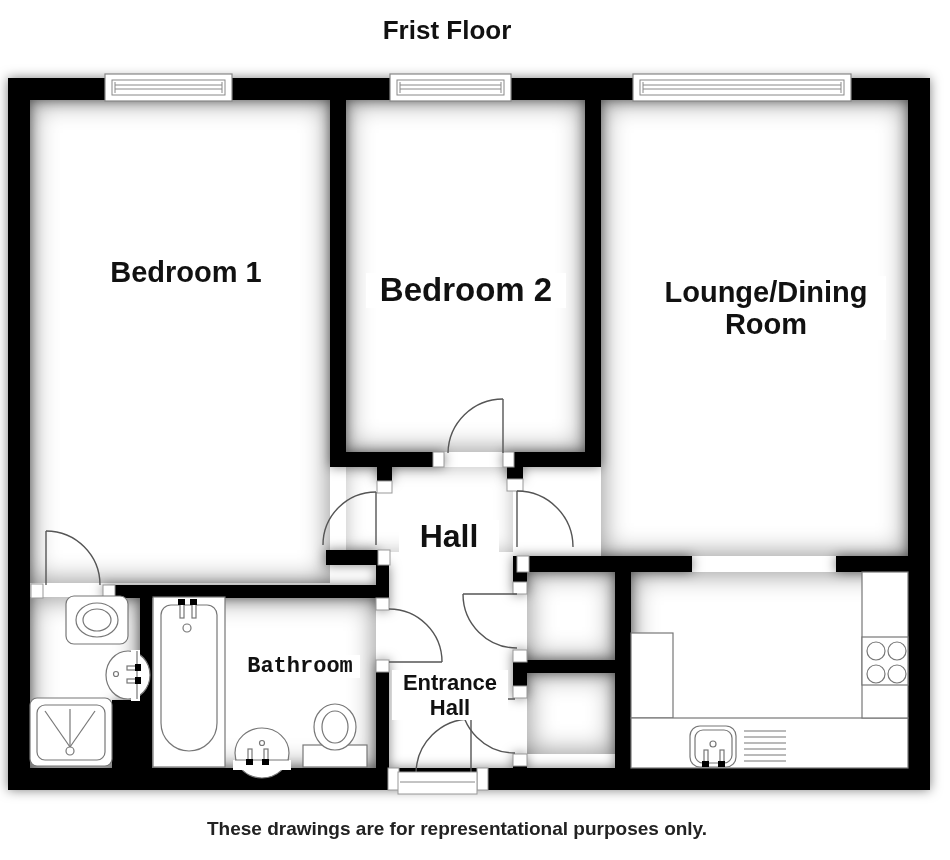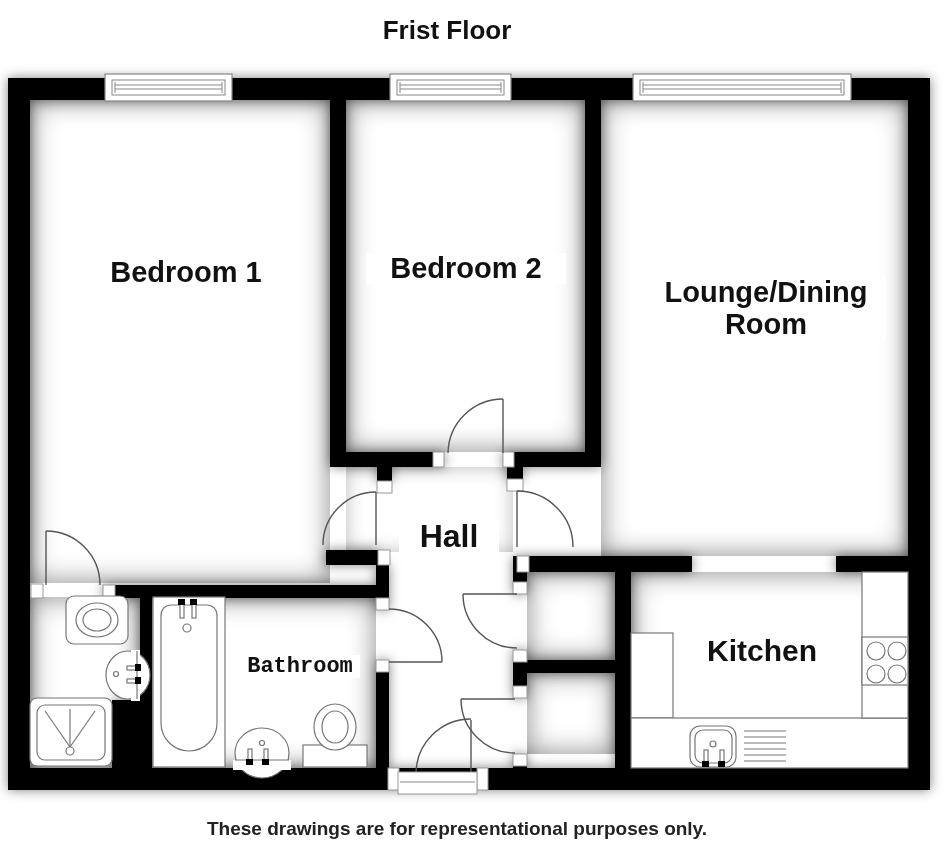--- a/index.html
+++ b/index.html
@@ -14,21 +14,21 @@
   .door{fill:none;stroke:#555555;stroke-width:1.4;}
   .fix{fill:#ffffff;stroke:#777777;stroke-width:1.2;}
   .fixline{fill:none;stroke:#777777;stroke-width:1.2;}
   .blacktip{fill:#000000;stroke:none;}
   .winframe{fill:#ffffff;stroke:#888888;stroke-width:1.2;}
   .winline{fill:none;stroke:#888888;stroke-width:1;}
   .lbl{position:absolute;font-weight:bold;color:#111111;text-align:center;
        background:#ffffff;line-height:1.06;}
   #title-label{left:347px;top:17px;width:200px;font-size:26px;background:transparent;}
   #label-bedroom1{left:86px;top:257px;width:200px;font-size:29px;text-align:center;}
-  #label-bedroom2{left:366px;top:253px;width:200px;font-size:29px;}
+  #label-bedroom2{left:366px;top:273px;width:200px;font-size:33px;}
   #label-lounge{left:646px;top:276px;width:240px;font-size:29px;line-height:32px;}
   #label-hall{left:399px;top:520px;width:100px;font-size:32px;}
   #label-bathroom{left:240px;top:655px;width:120px;font-size:22px;font-family:Liberation Mono, monospace;}
   #label-entrance{left:392px;top:670px;width:116px;font-size:22px;line-height:25px;}
   #label-kitchen{left:682px;top:635px;width:160px;font-size:30px;}
   #disclaimer{position:absolute;left:107px;top:818px;width:700px;font-size:19px;
               color:#222222;text-align:center;font-weight:bold;}
 </style>
 </head>
 <body>
@@ -242,16 +242,16 @@
       </g>
     </g>
   </svg>
 
   <div class="lbl" id="title-label">Frist Floor</div>
   <div class="lbl" id="label-bedroom1">Bedroom 1</div>
   <div class="lbl" id="label-bedroom2">Bedroom 2</div>
   <div class="lbl" id="label-lounge">Lounge/Dining Room</div>
   <div class="lbl" id="label-hall">Hall</div>
   <div class="lbl" id="label-bathroom">Bathroom</div>
-  <div class="lbl" id="label-kitchen">Kitchen</div>
+  <div class="lbl" id="label-entrance">Entrance Hall</div>
   <div id="disclaimer">These drawings are for representational purposes only.</div>
 
 </div>
 
 </body></html>

